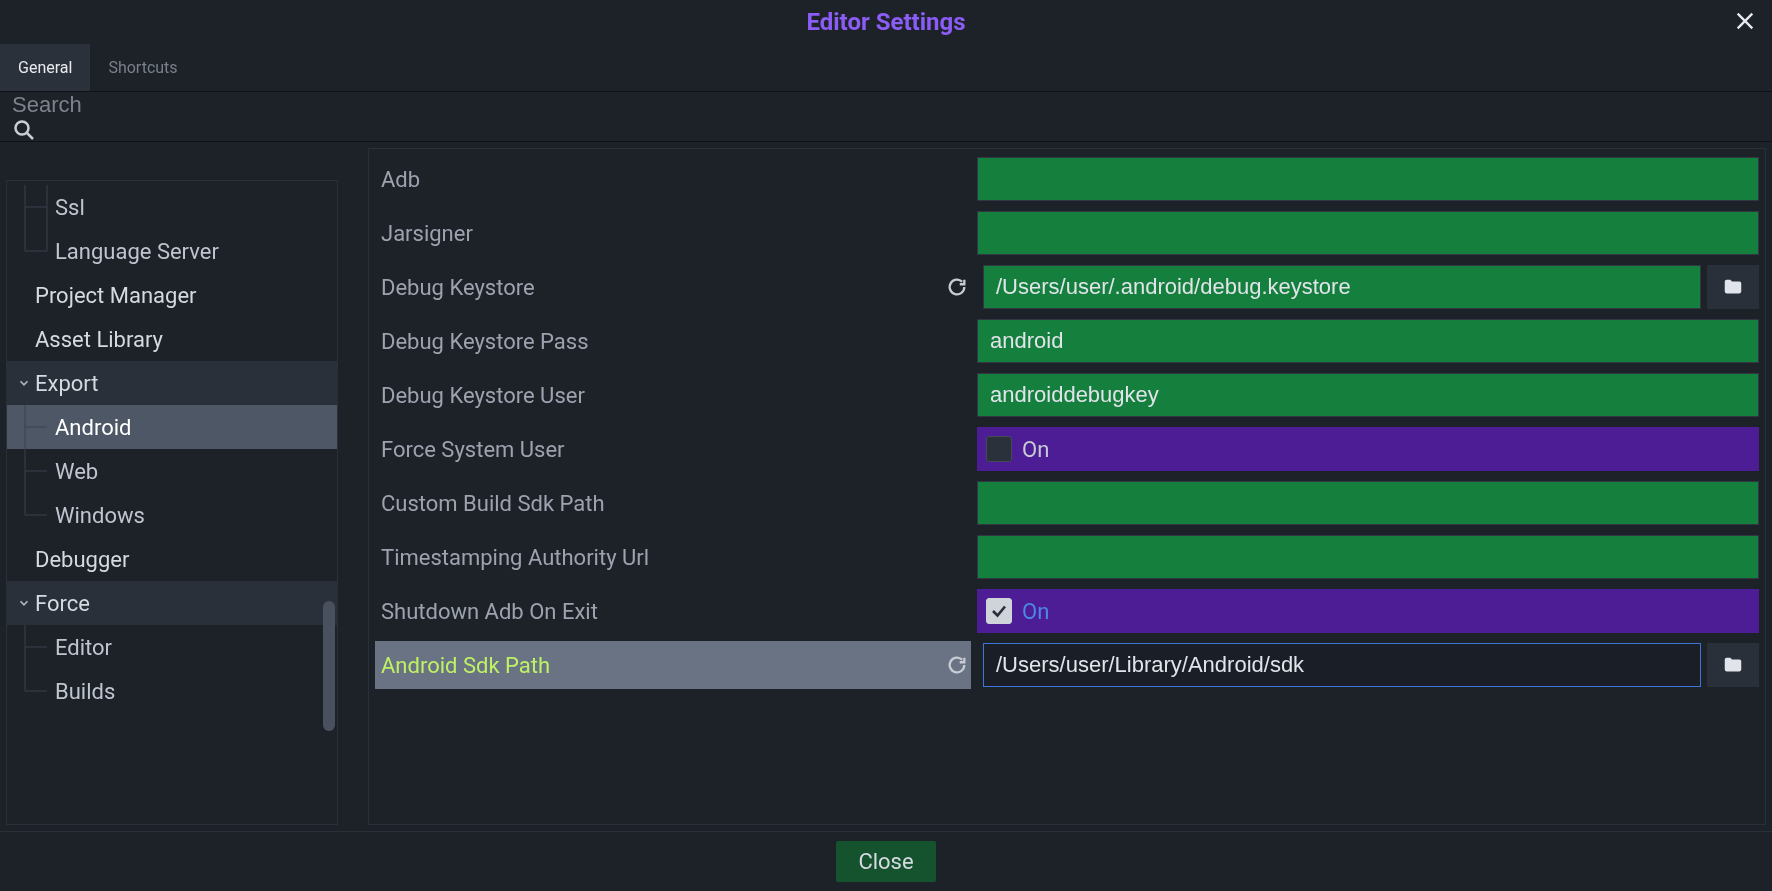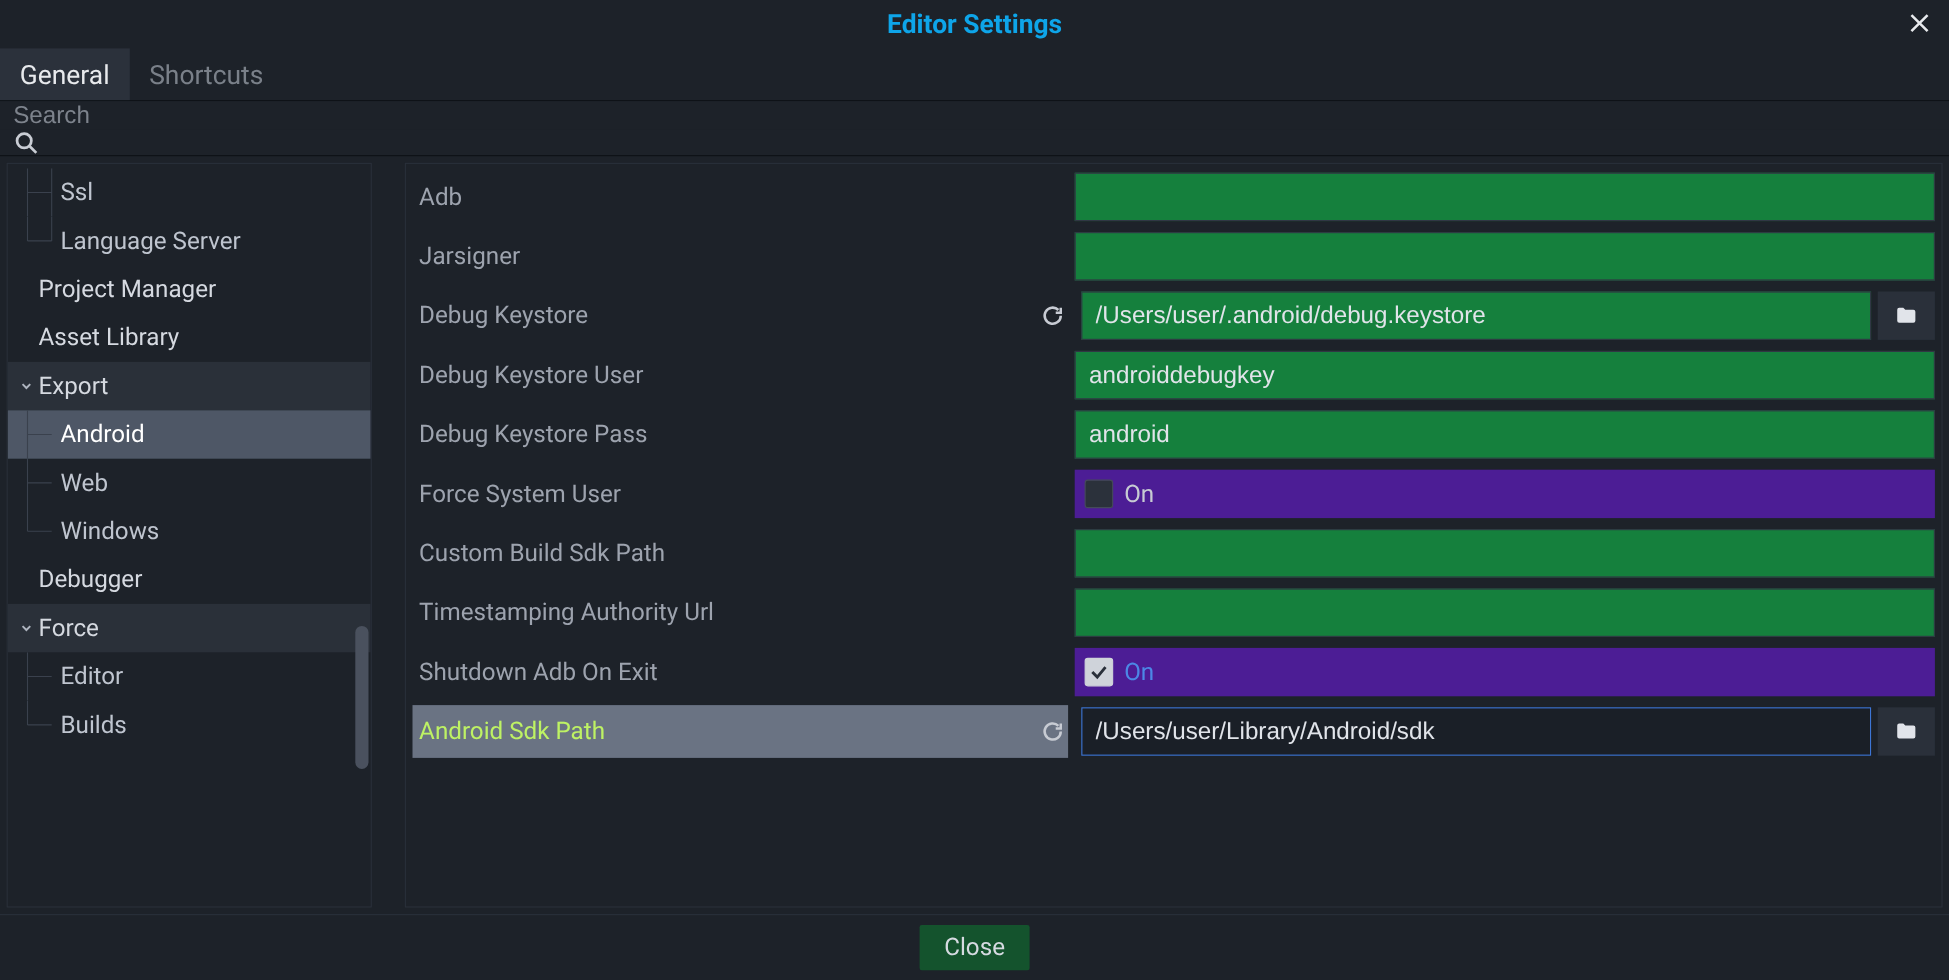--- a/index.html
+++ b/index.html
@@ -18,21 +18,21 @@
 
 .titlebar {
   height: 44px;
   display: flex;
   align-items: center;
   justify-content: center;
   position: relative;
   padding: 0 12px;
 }
 .titlebar .title {
-  color: #0ea5e9;
+  color: #8b5cf6;
   font-weight: 700;
   font-size: 24px;
 }
 .titlebar .close {
   position: absolute;
   right: 12px;
   top: 6px;
   color: #e8eaed;
   cursor: pointer;
   width: 30px; height: 30px;
@@ -45,21 +45,21 @@
   display: flex;
   align-items: stretch;
   border-bottom: 1px solid #0e1116;
 }
 .tab {
   padding: 8px 18px;
   color: #7a8089;
   cursor: pointer;
   display: flex;
   align-items: center;
-  font-size: 24px;
+  font-size: 16px;
 }
 .tab.active {
   background: #2b313b;
   color: #e8eaed;
 }
 
 
 .searchrow {
   height: 50px;
   display: flex;
@@ -93,20 +93,21 @@
   min-height: 0;
   padding: 6px;
   gap: 10px;
 }
 .sidebar-wrap {
   width: 332px;
   border: 1px solid #2a303a;
   background: #1d2229;
   position: relative;
   overflow: hidden;
+  margin-top: 32px;
 }
 .sidebar {
   padding: 4px 0;
 }
 .tree-item {
   display: flex;
   align-items: center;
   height: 44px;
   cursor: pointer;
   color: #bfc5cf;
@@ -410,30 +411,30 @@
         <input class="textfield" value="/Users/user/.android/debug.keystore" style="">
         <div class="folderbtn">
           <svg width="22" height="22" viewBox="0 0 24 24" fill="currentColor">
               <path d="M3 6a2 2 0 0 1 2-2h4l2 2h8a2 2 0 0 1 2 2v9a2 2 0 0 1-2 2H5a2 2 0 0 1-2-2V6z"></path>
             </svg>
         </div>
       </div>
     </div>
 
     <div class="prop">
+      <div class="label">Debug Keystore Pass</div>
+      <div class="field">
+        <input class="textfield" value="android" style="">
+      </div>
+    </div>
+
+    <div class="prop">
       <div class="label">Debug Keystore User</div>
       <div class="field">
         <input class="textfield" value="androiddebugkey" style="">
-      </div>
-    </div>
-
-    <div class="prop">
-      <div class="label">Debug Keystore Pass</div>
-      <div class="field">
-        <input class="textfield" value="android" style="">
       </div>
     </div>
 
     <div class="prop">
       <div class="label">Force System User</div>
       <div class="field">
         <div class="cb-label">
           <span class="checkbox"></span>
           <span class="on-text">On</span>
         </div>

